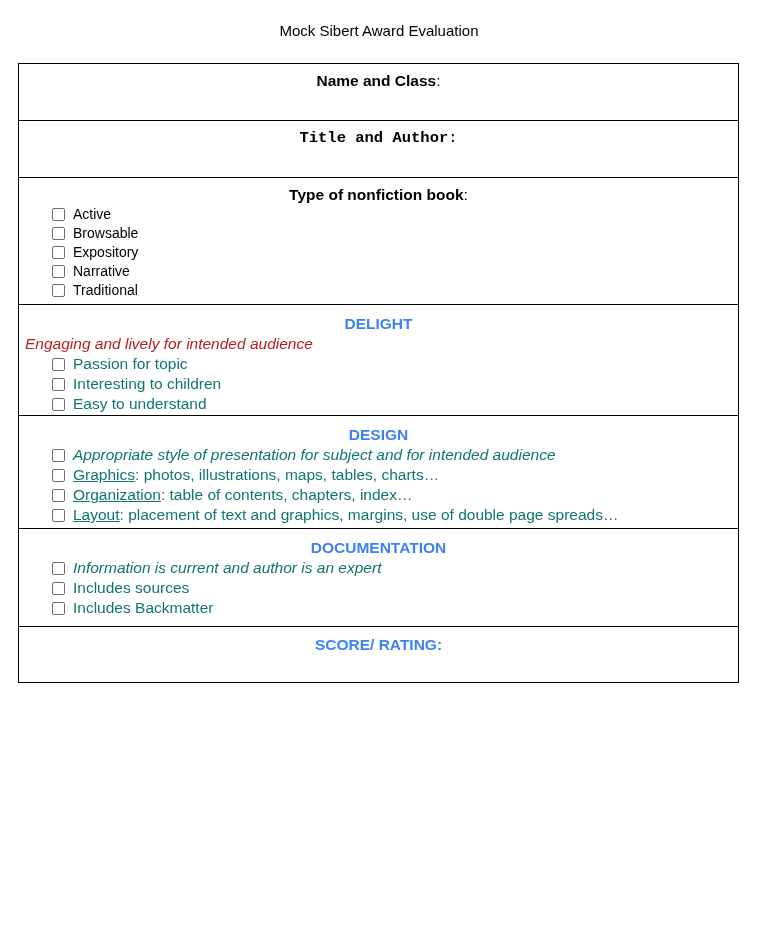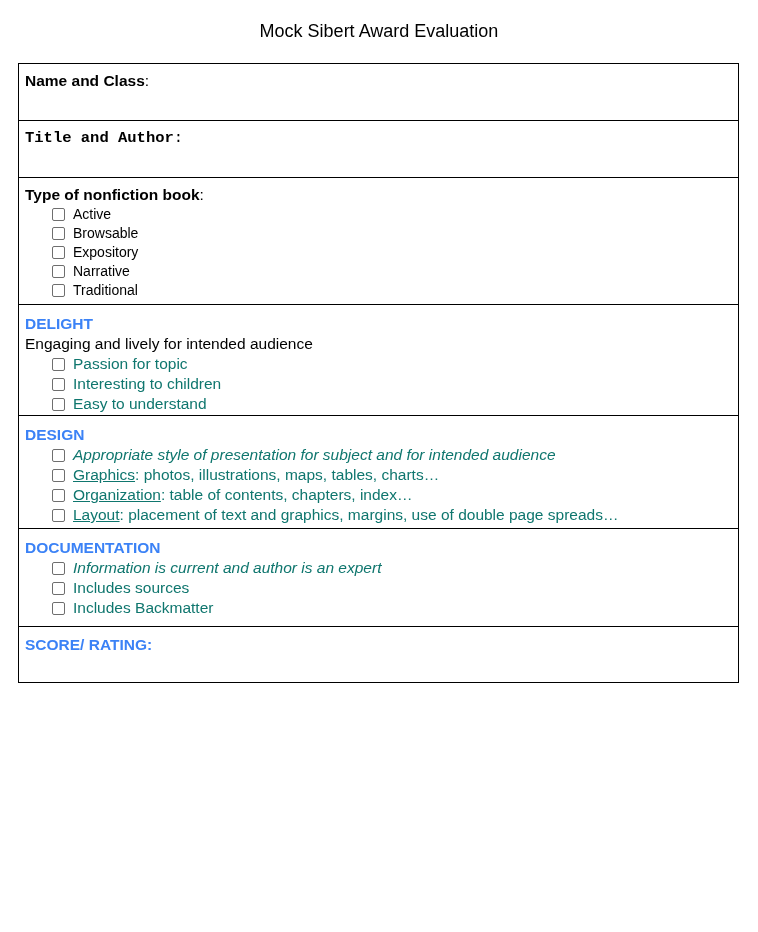--- a/index.html
+++ b/index.html
@@ -14,21 +14,21 @@
       font-family: "Liberation Sans", sans-serif;
       color: #000000;
       overflow: hidden;
     }
     .doc-title {
       position: absolute;
       top: 20px;
       left: 0;
       width: 758px;
       text-align: center;
-      font-size: 18px;
+      font-size: 15px;
       line-height: 22px;
       color: #000;
     }
     .form-table {
       position: absolute;
       left: 18px;
       top: 63px;
       width: 721px;
       border-collapse: collapse;
     }
@@ -44,29 +44,31 @@
     .row-design td { height: 112px; }
     .row-doc td { height: 97px; }
     .row-summary td { height: 228px; }
     .row-score td { height: 55px; }
 
     .label {
       font-size: 15.5px;
       line-height: 20px;
       margin-top: 7px;
       font-weight: bold;
+      text-align: center;
     }
     .label .colon { font-weight: normal; }
     .black { color: #000; }
     .navy { color: #3b82f6; }
 
     .subtitle {
       font-size: 15.5px;
+      font-style: italic;
       line-height: 20px;
-      color: #000000;
+      color: #b91c1c;
     }
     ul.checks {
       list-style: none;
       margin: 0;
       padding: 0 0 0 27px;
     }
     ul.checks li {
       display: flex;
       align-items: center;
     }

